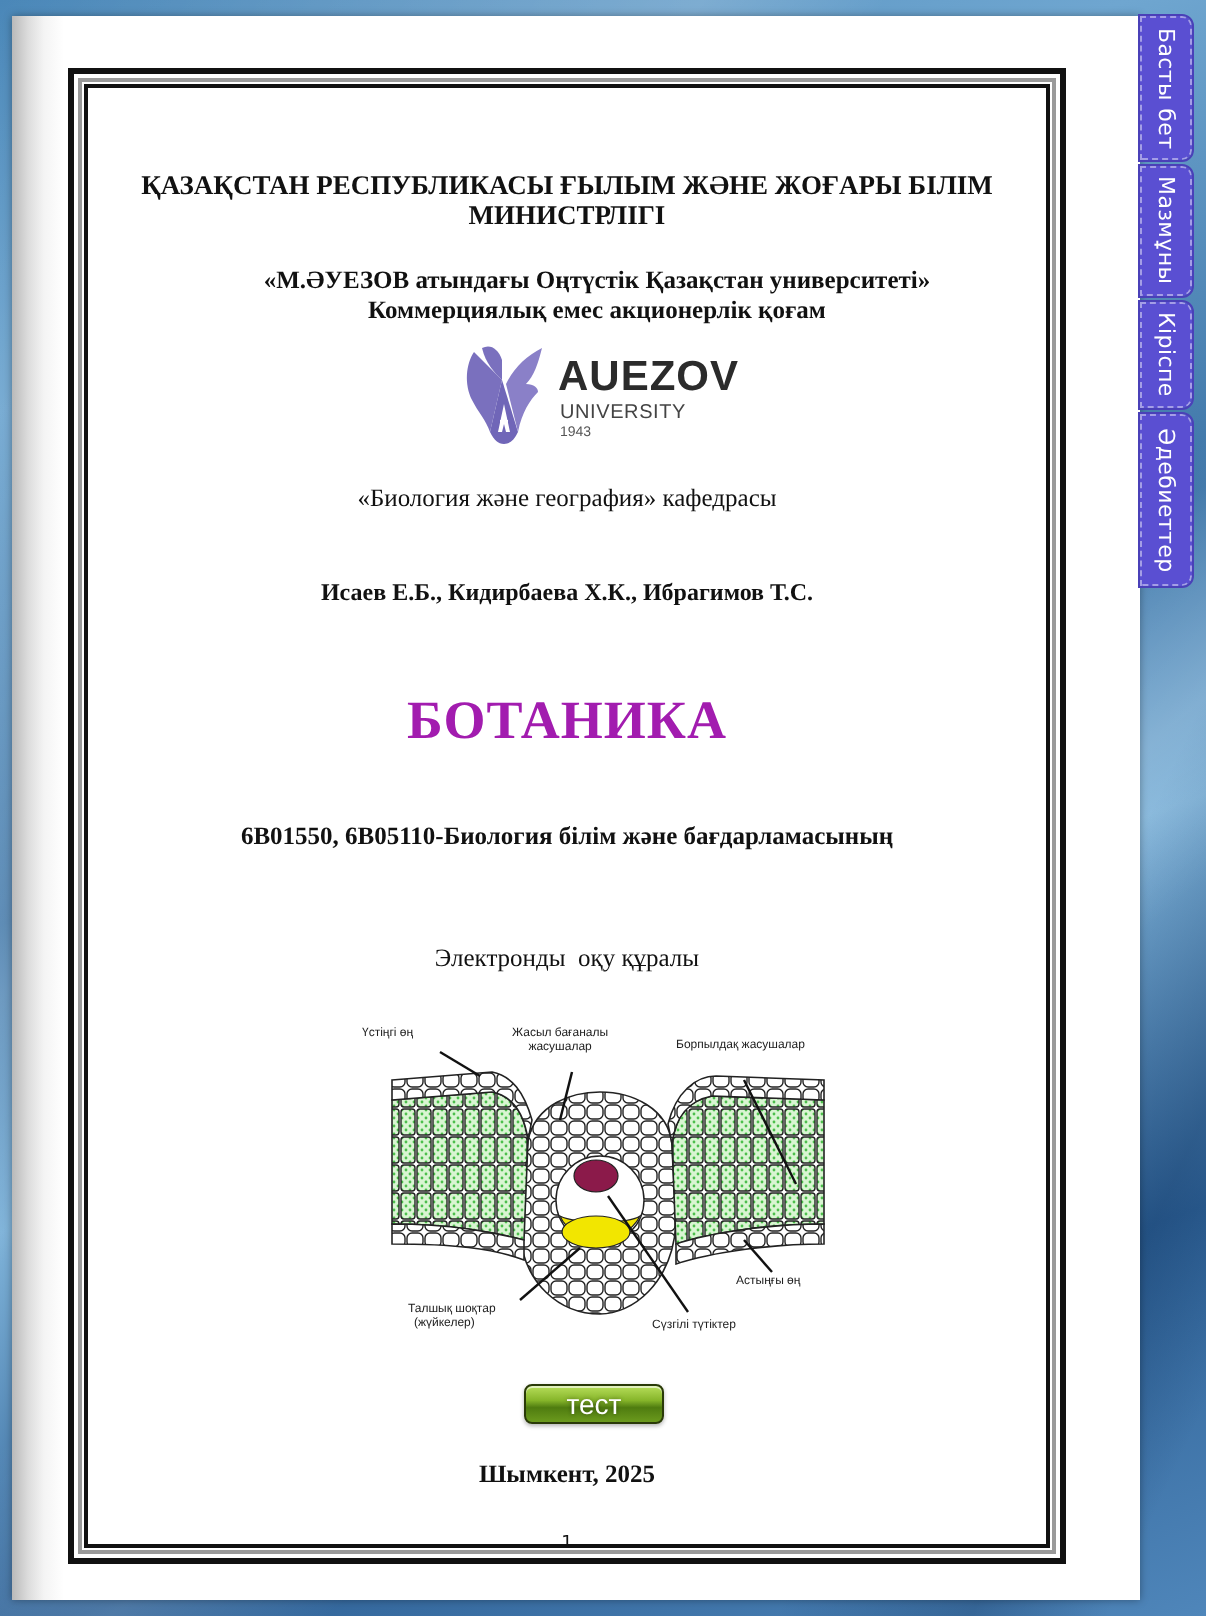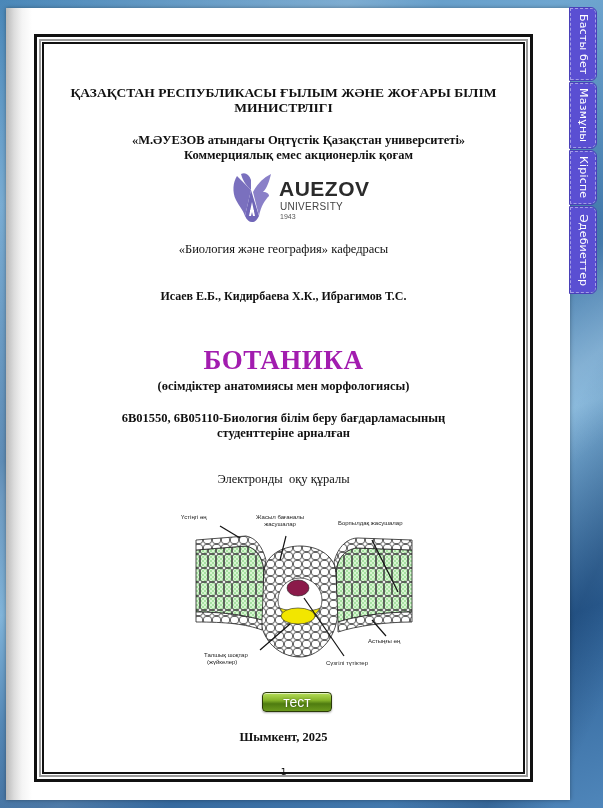--- a/index.html
+++ b/index.html
@@ -147,24 +147,22 @@
             <rect x="19" y="38" width="4" height="1.5" fill="#fff"></rect>
           </svg>
           <div class="logo-name">AUEZOV</div>
           <div class="logo-sub">UNIVERSITY</div>
           <div class="logo-year">1943</div>
         </div>
 
         <div class="txt department">«Биология және география» кафедрасы</div>
         <div class="txt authors">Исаев Е.Б., Кидирбаева Х.К., Ибрагимов Т.С.</div>
         <div class="txt title">БОТАНИКА</div>
-        <div class="txt subtitle">(өсімдіктер анатомиясы мен морфологиясы)</div>
         <div class="txt program">
-          <div>6В01550, 6В05110-Биология білім беру бағдарламасының</div>
-          <div>студенттеріне арналған</div>
+          <div>6В01550, 6В05110-Биология білім және бағдарламасының</div>
         </div>
         <div class="txt edu-type">Электронды  оқу құралы</div>
 
         <div class="diagram">
           <svg width="246" height="160" viewBox="0 0 246 160">
             <defs>
               <pattern id="dots" width="4" height="4" patternUnits="userSpaceOnUse">
                 <rect width="4" height="4" fill="#d9f5d2"></rect>
                 <circle cx="1" cy="1" r="0.7" fill="#4cbf4c"></circle>
                 <circle cx="3" cy="3" r="0.7" fill="#4cbf4c"></circle>

